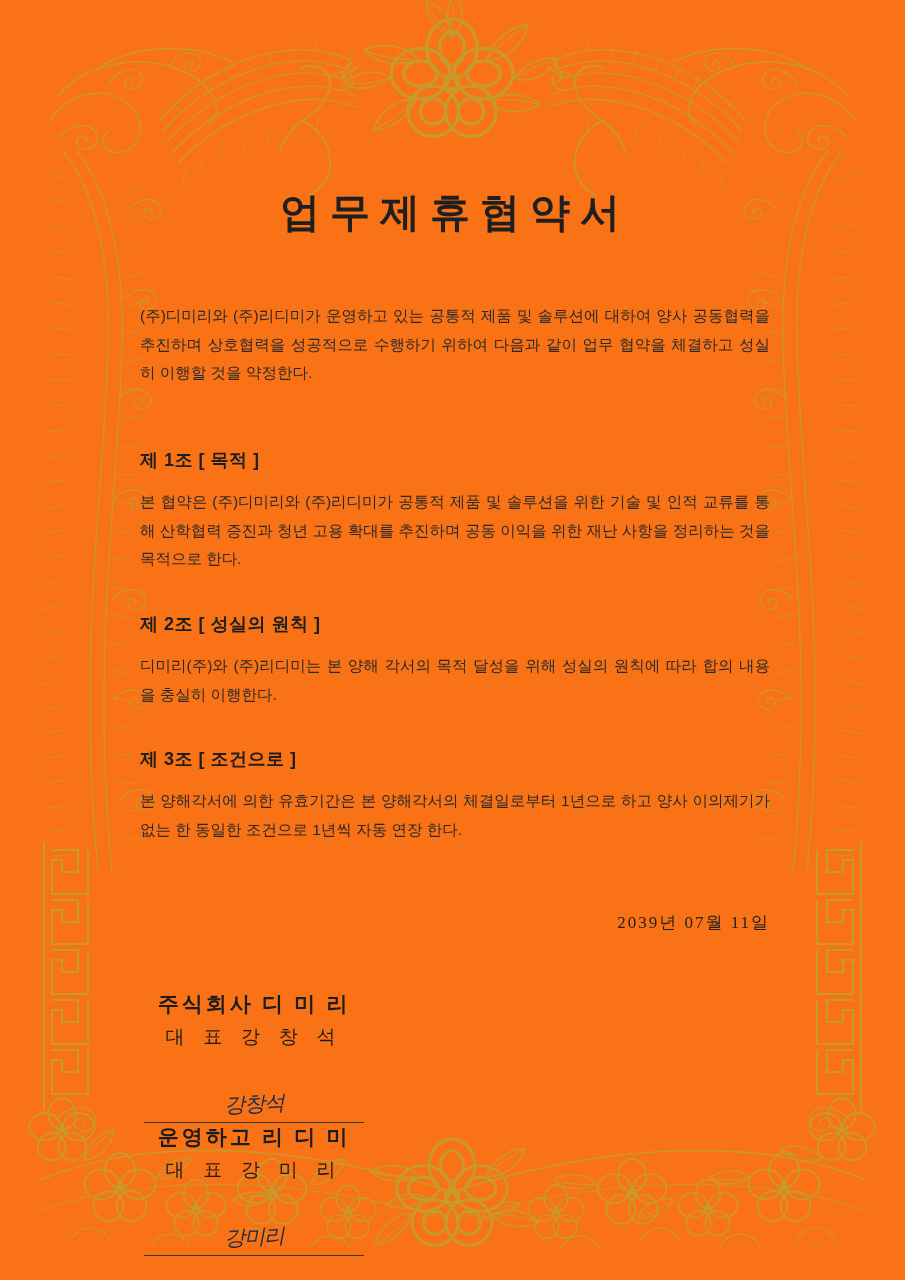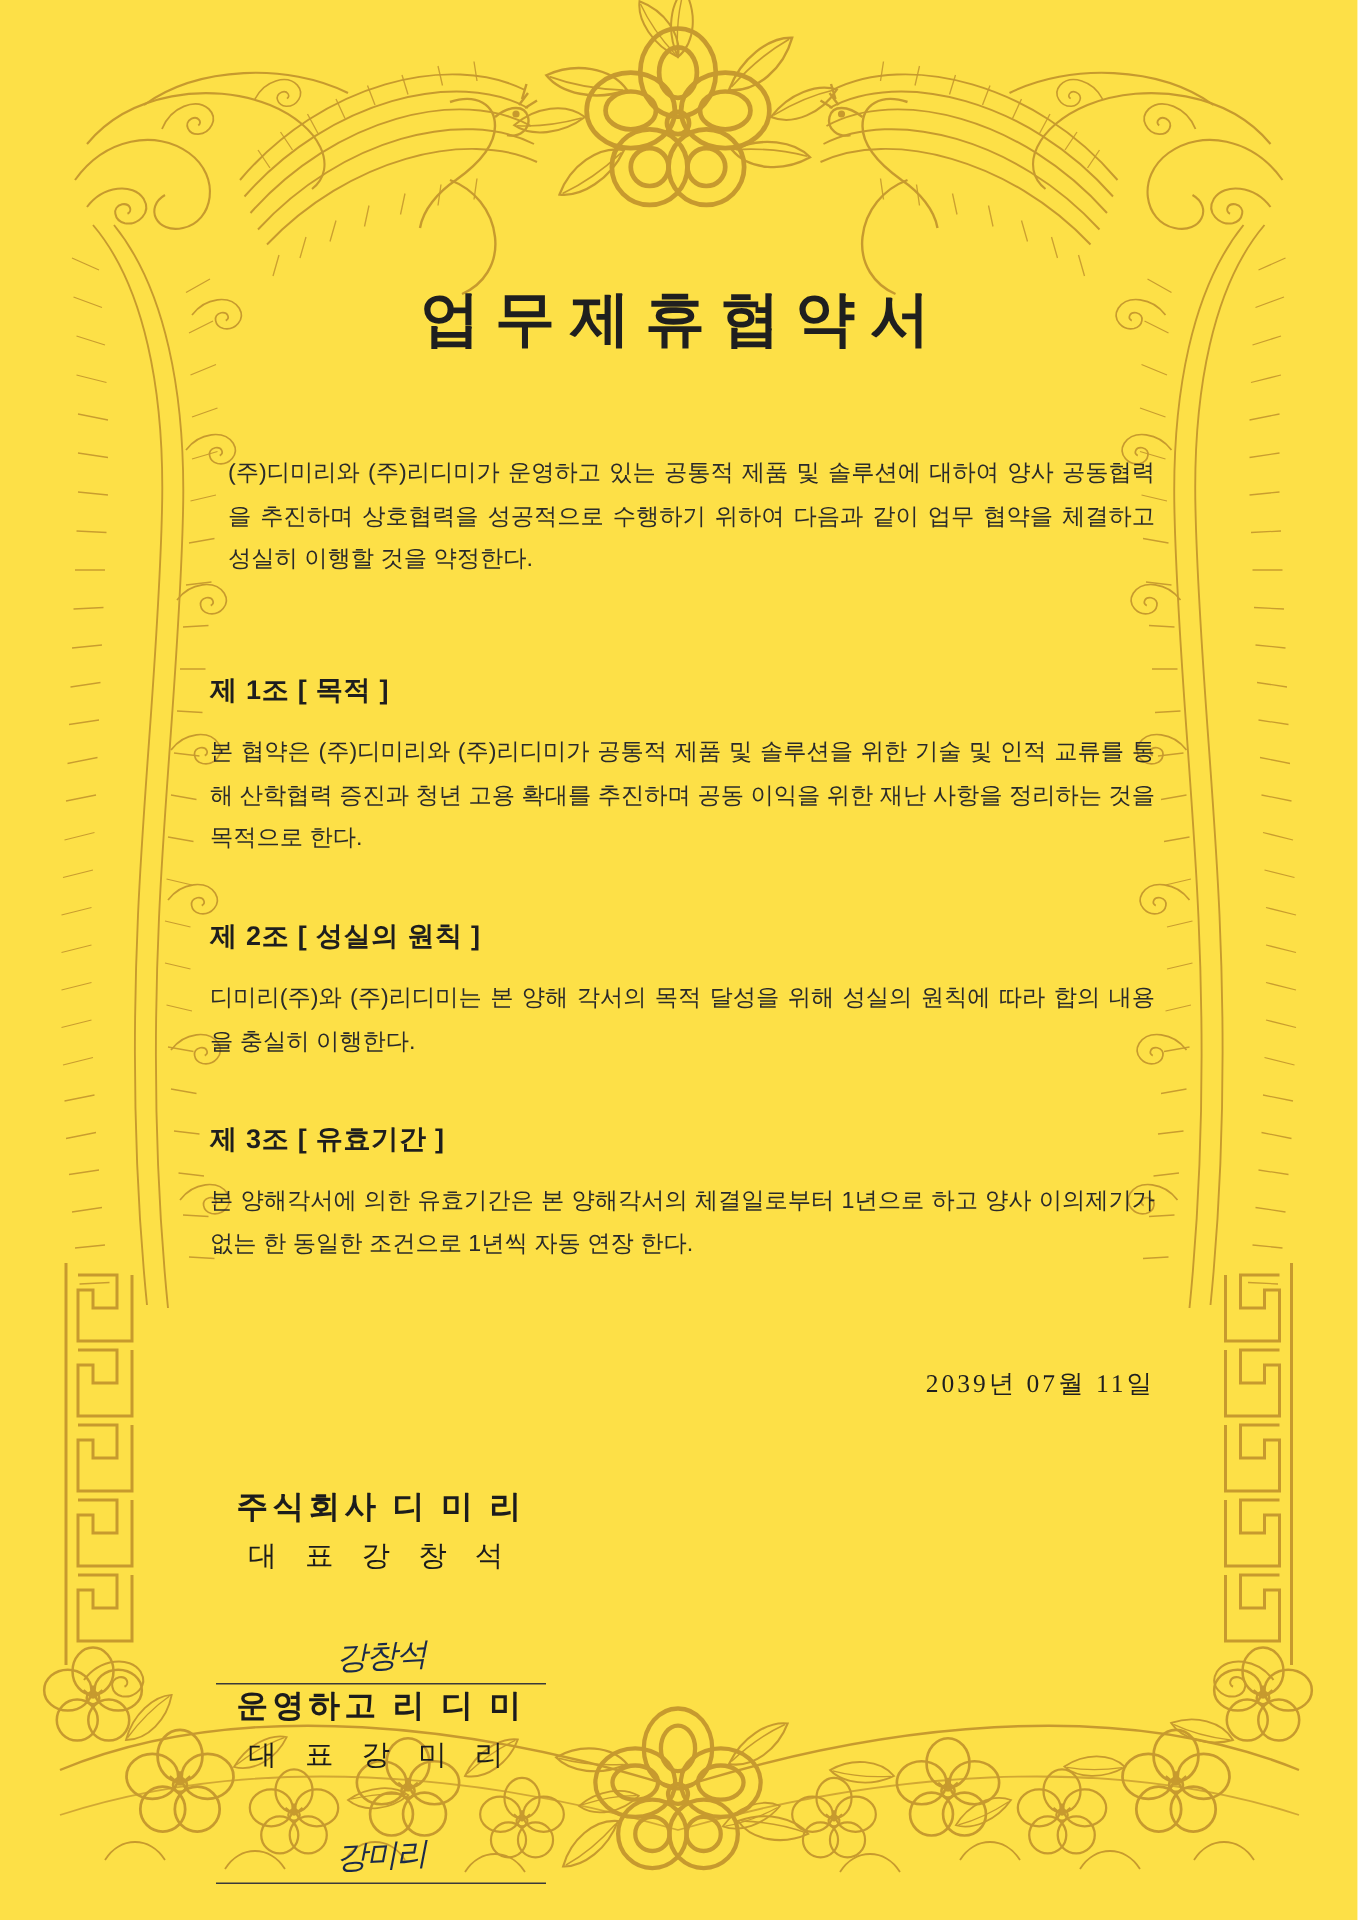--- a/index.html
+++ b/index.html
@@ -12,21 +12,21 @@
     height: 1280px;
     font-family: "Liberation Serif", serif;
     color: #2b2b2b;
     overflow: hidden;
   }
 
   .page {
     position: relative;
     width: 905px;
     height: 1280px;
-    background: #fde047;
+    background: #f97316;
     box-sizing: border-box;
   }
 
   
   .frame-svg {
     position: absolute;
     top: 0; left: 0;
     width: 905px;
     height: 1280px;
     pointer-events: none;
@@ -48,21 +48,21 @@
     color: #1f1f1f;
     margin: 0 0 62px 0;
     font-family: "Liberation Serif", serif;
   }
 
   .preamble {
     font-size: 15.5px;
     line-height: 1.85;
     color: #2a2a2a;
     text-align: justify;
-    margin: 0 0 60px 12px;
+    margin: 0 0 60px 0;
     font-family: "Liberation Sans", sans-serif;
   }
 
   .article {
     margin-bottom: 38px;
   }
   .article-heading {
     font-size: 18px;
     font-weight: 700;
     color: #1e1e1e;
@@ -396,21 +396,21 @@
       <h2 class="article-heading">제 1조 [ 목적 ]</h2>
       <p class="article-body">본 협약은 (주)디미리와 (주)리디미가 공통적 제품 및 솔루션을 위한 기술 및 인적 교류를 통해 산학협력 증진과 청년 고용 확대를 추진하며 공동 이익을 위한 재난 사항을 정리하는 것을 목적으로 한다.</p>
     </div>
 
     <div class="article">
       <h2 class="article-heading">제 2조 [ 성실의 원칙 ]</h2>
       <p class="article-body">디미리(주)와 (주)리디미는 본 양해 각서의 목적 달성을 위해 성실의 원칙에 따라 합의 내용을 충실히 이행한다.</p>
     </div>
 
     <div class="article">
-      <h2 class="article-heading">제 3조 [ 유효기간 ]</h2>
+      <h2 class="article-heading">제 3조 [ 조건으로 ]</h2>
       <p class="article-body">본 양해각서에 의한 유효기간은 본 양해각서의 체결일로부터 1년으로 하고 양사 이의제기가 없는 한 동일한 조건으로 1년씩 자동 연장 한다.</p>
     </div>
 
     <div class="date-line">2039년  07월  11일</div>
 
     <div class="signatures">
 
       <div class="sign-block">
         <div class="sign-company">주식회사 디 미 리</div>
         <div class="sign-role">대  표  강  창  석</div>

